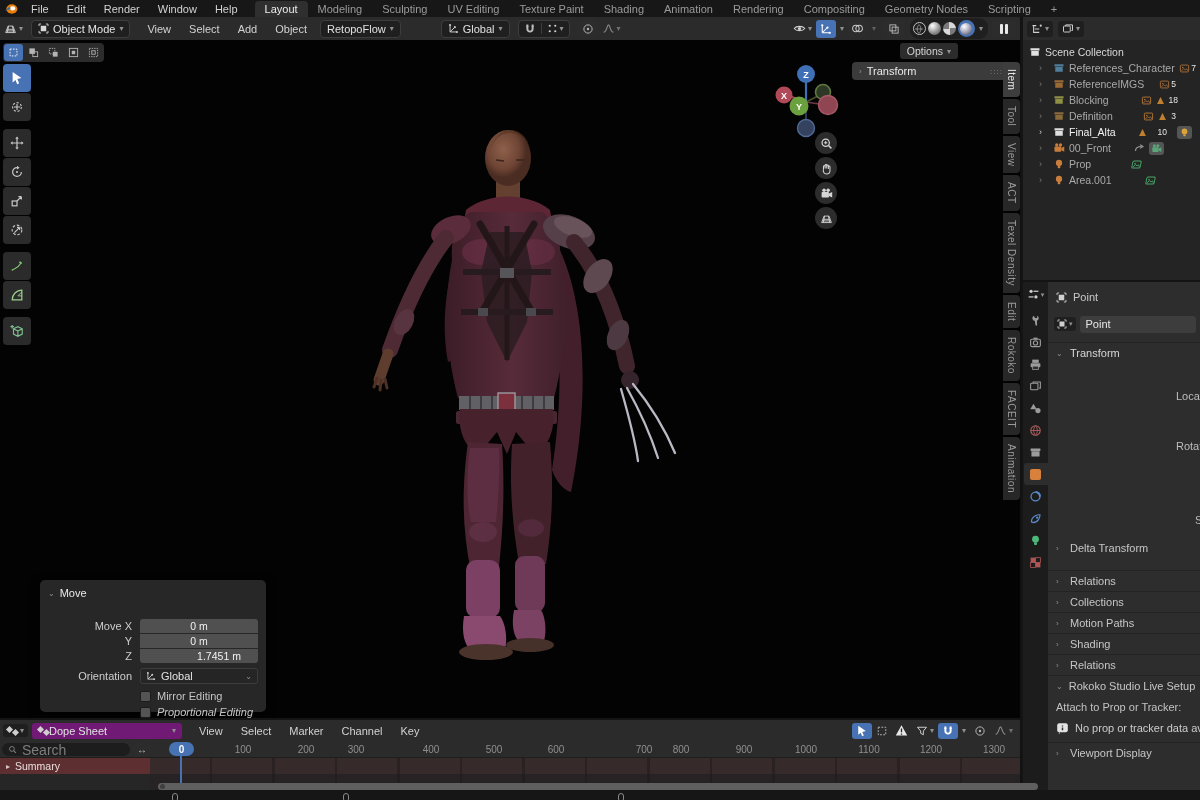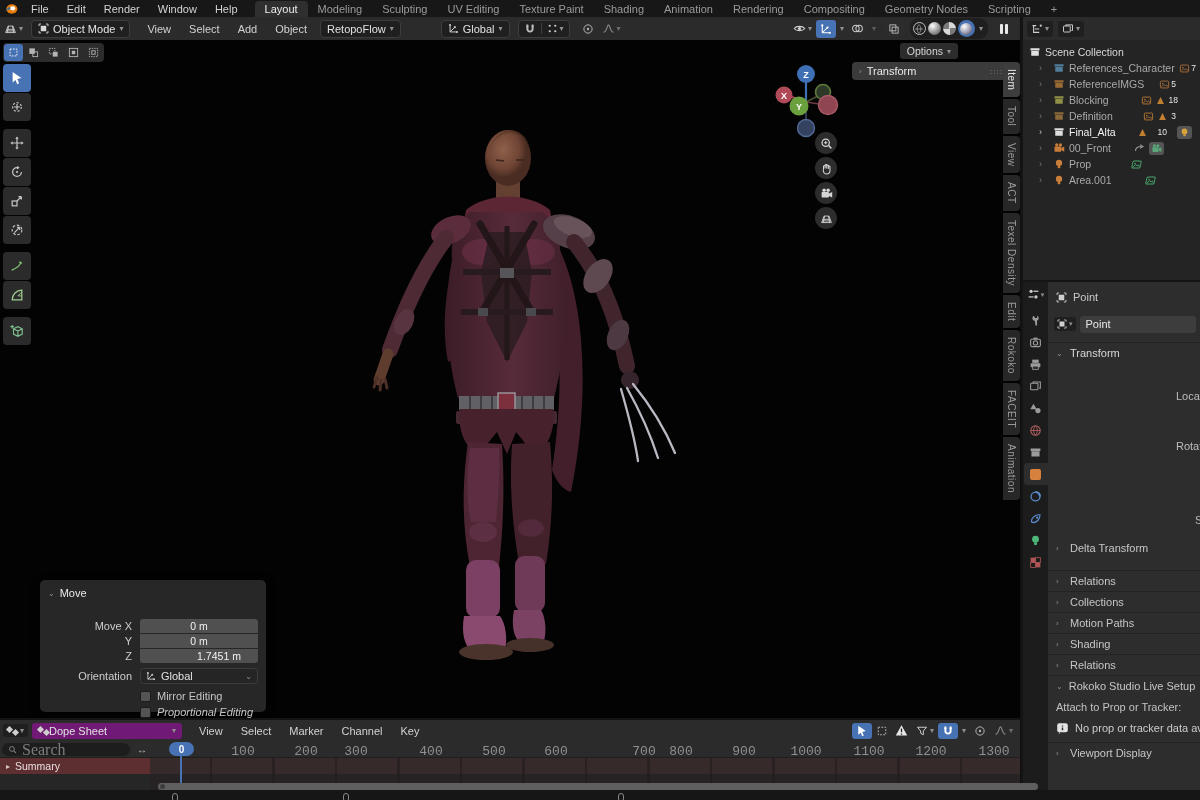--- a/index.html
+++ b/index.html
@@ -18,21 +18,21 @@
   .tool.on { background:#4772b3; }
   .vtab { writing-mode:vertical-rl; background:#272727; color:#9b9b9b; font-size:10px; padding:7px 3px; border-radius:0 4px 4px 0; margin-bottom:2px; letter-spacing:.5px; }
   .vtab.on { background:#3d3d3d; color:#e8e8e8; }
   .olrow { height:16px; display:flex; align-items:center; gap:4px; padding-left:6px; color:#a9a9a9; font-size:10.5px; white-space:nowrap; }
   .olrow .cv { color:#7e7e7e; font-size:9px; width:10px; }
   .cnt { color:#e6e6e6; font-size:8.5px; }
   .prow { height:21px; display:flex; align-items:center; gap:6px; padding:0 8px; border-top:1px solid #232323; background:#2d2d2d; color:#c6c6c6; }
   .parr { color:#8f8f8f; font-size:8px; width:8px; }
   .fld { background:#505050; border-radius:2px; color:#f1f1f1; display:flex; align-items:center; justify-content:center; height:14px; font-size:10.5px; }
   .cbx { width:11px; height:11px; background:#545454; border:1px solid #1c1c1c; border-radius:2px; display:inline-block; }
-  .tick { position:absolute; transform:translateX(-50%); color:#8f8f8f; font-size:13px; top:3px;font-family:Liberation Mono, monospace; }
+  .tick { position:absolute; transform:translateX(-50%); color:#8f8f8f; font-size:10px; top:3px; }
   .navb { width:22px; height:22px; border-radius:50%; background:#2c2c2c; display:flex; align-items:center; justify-content:center; margin-bottom:3px; }
   .ptab { width:24px; height:22px; display:flex; align-items:center; justify-content:center; }
   .sphere { width:13px; height:13px; border-radius:50%; }
   .dsi { width:20px; height:16px; border-radius:3px; display:flex; align-items:center; justify-content:center; background:transparent; }
 </style>
 </head>
 <body>
 
 <svg width="0" height="0" style="position:absolute">
   <defs>
@@ -939,21 +939,21 @@
         </svg>
         <span class="chev" style="color:#6f6f6f;">▾</span>
       </span>
   </div>
 
   <div class="abs" style="left:0;top:21px;width:1020px;height:17px;background:#2b2b2b;border-bottom:1px solid #1e1e1e;">
     <span class="r abs" style="left:2px;top:2px;width:128px;height:13px;background:#1d1d1d;border-radius:7px;padding:0 6px;gap:5px;">
       <svg class="ic" width="9" height="9" color="#8a8a8a">
           <use href="#s-search"></use>
         </svg>
-      <span style="color:#7d7d7d;font-size:16px;font-family:Liberation Serif, serif;">Search</span>
+      <span style="color:#7d7d7d;font-size:14px;">Search</span>
     </span>
     <span class="btn abs" style="left:133px;top:2px;width:18px;height:13px;color:#c0c0c0;font-size:10px;">↔</span>
     <span class="abs" style="left:169px;top:1px;width:25px;height:14px;background:#4772b3;border-radius:7px;color:#fff;font-size:10px;font-weight:bold;display:flex;align-items:center;justify-content:center;">0</span>
     <span class="tick" style="left:243px">100</span>
     <span class="tick" style="left:306px">200</span>
     <span class="tick" style="left:356px">300</span>
     <span class="tick" style="left:431px">400</span>
     <span class="tick" style="left:494px">500</span>
     <span class="tick" style="left:556px">600</span>
     <span class="tick" style="left:644px">700</span>

